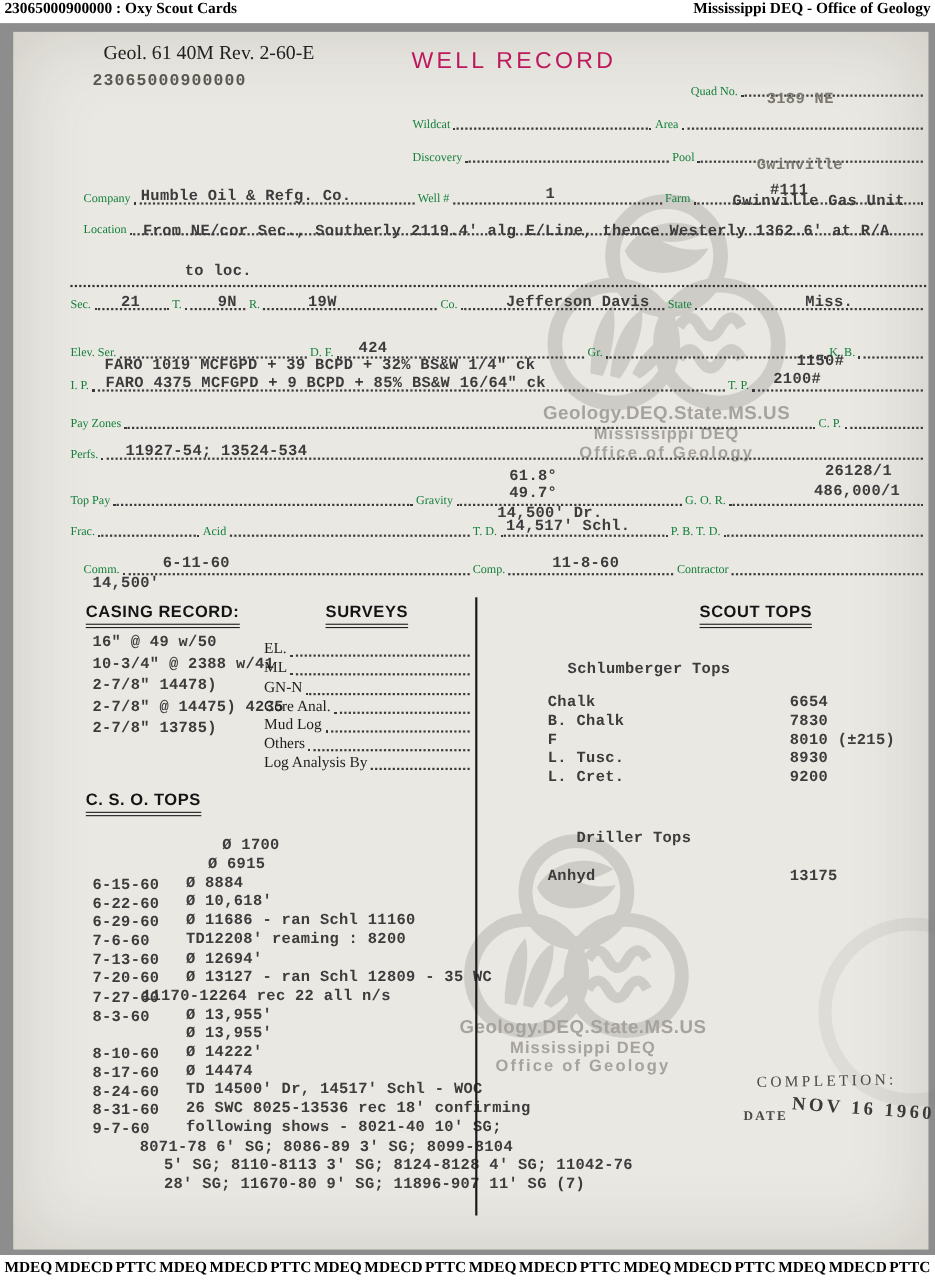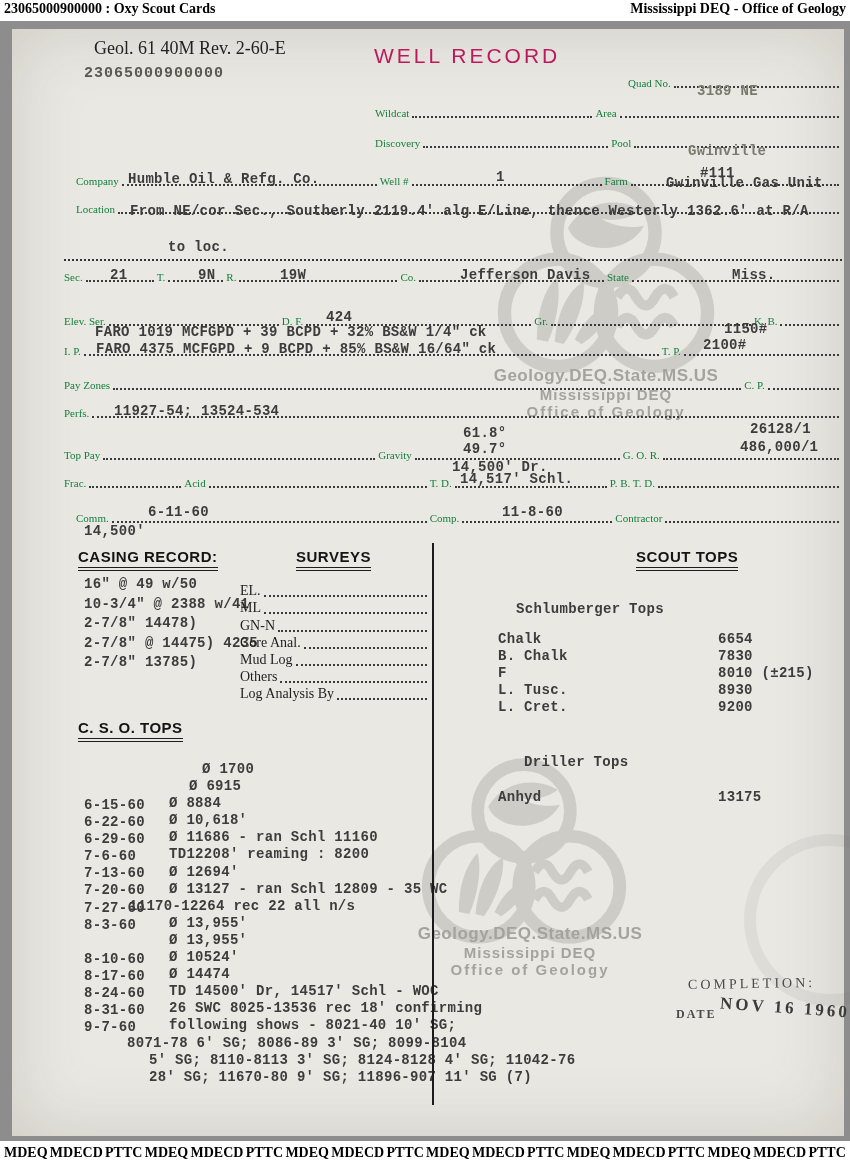--- a/index.html
+++ b/index.html
@@ -351,21 +351,21 @@
     <div class="cso-row">
       <span class="cso-date tw">8-10-60</span>
       <span class="cso-text tw" style="left: 85px;">Ø 13,955'</span>
     </div>
     <div class="cso-row">
       <span class="cso-date tw">8-17-60</span>
       <span class="cso-text tw" style="left: 85px;">Ø 13,955'</span>
     </div>
     <div class="cso-row">
       <span class="cso-date tw">8-24-60</span>
-      <span class="cso-text tw" style="left: 85px;">Ø 10524'</span>
+      <span class="cso-text tw" style="left: 85px;">Ø 14222'</span>
     </div>
     <div class="cso-row">
       <span class="cso-date tw">8-31-60</span>
       <span class="cso-text tw" style="left: 85px;">Ø 14474</span>
     </div>
     <div class="cso-row">
       <span class="cso-date tw">9-7-60</span>
       <span class="cso-text tw" style="left: 85px;">TD 14500' Dr, 14517' Schl - WOC</span>
     </div>
     <div class="cso-row">

